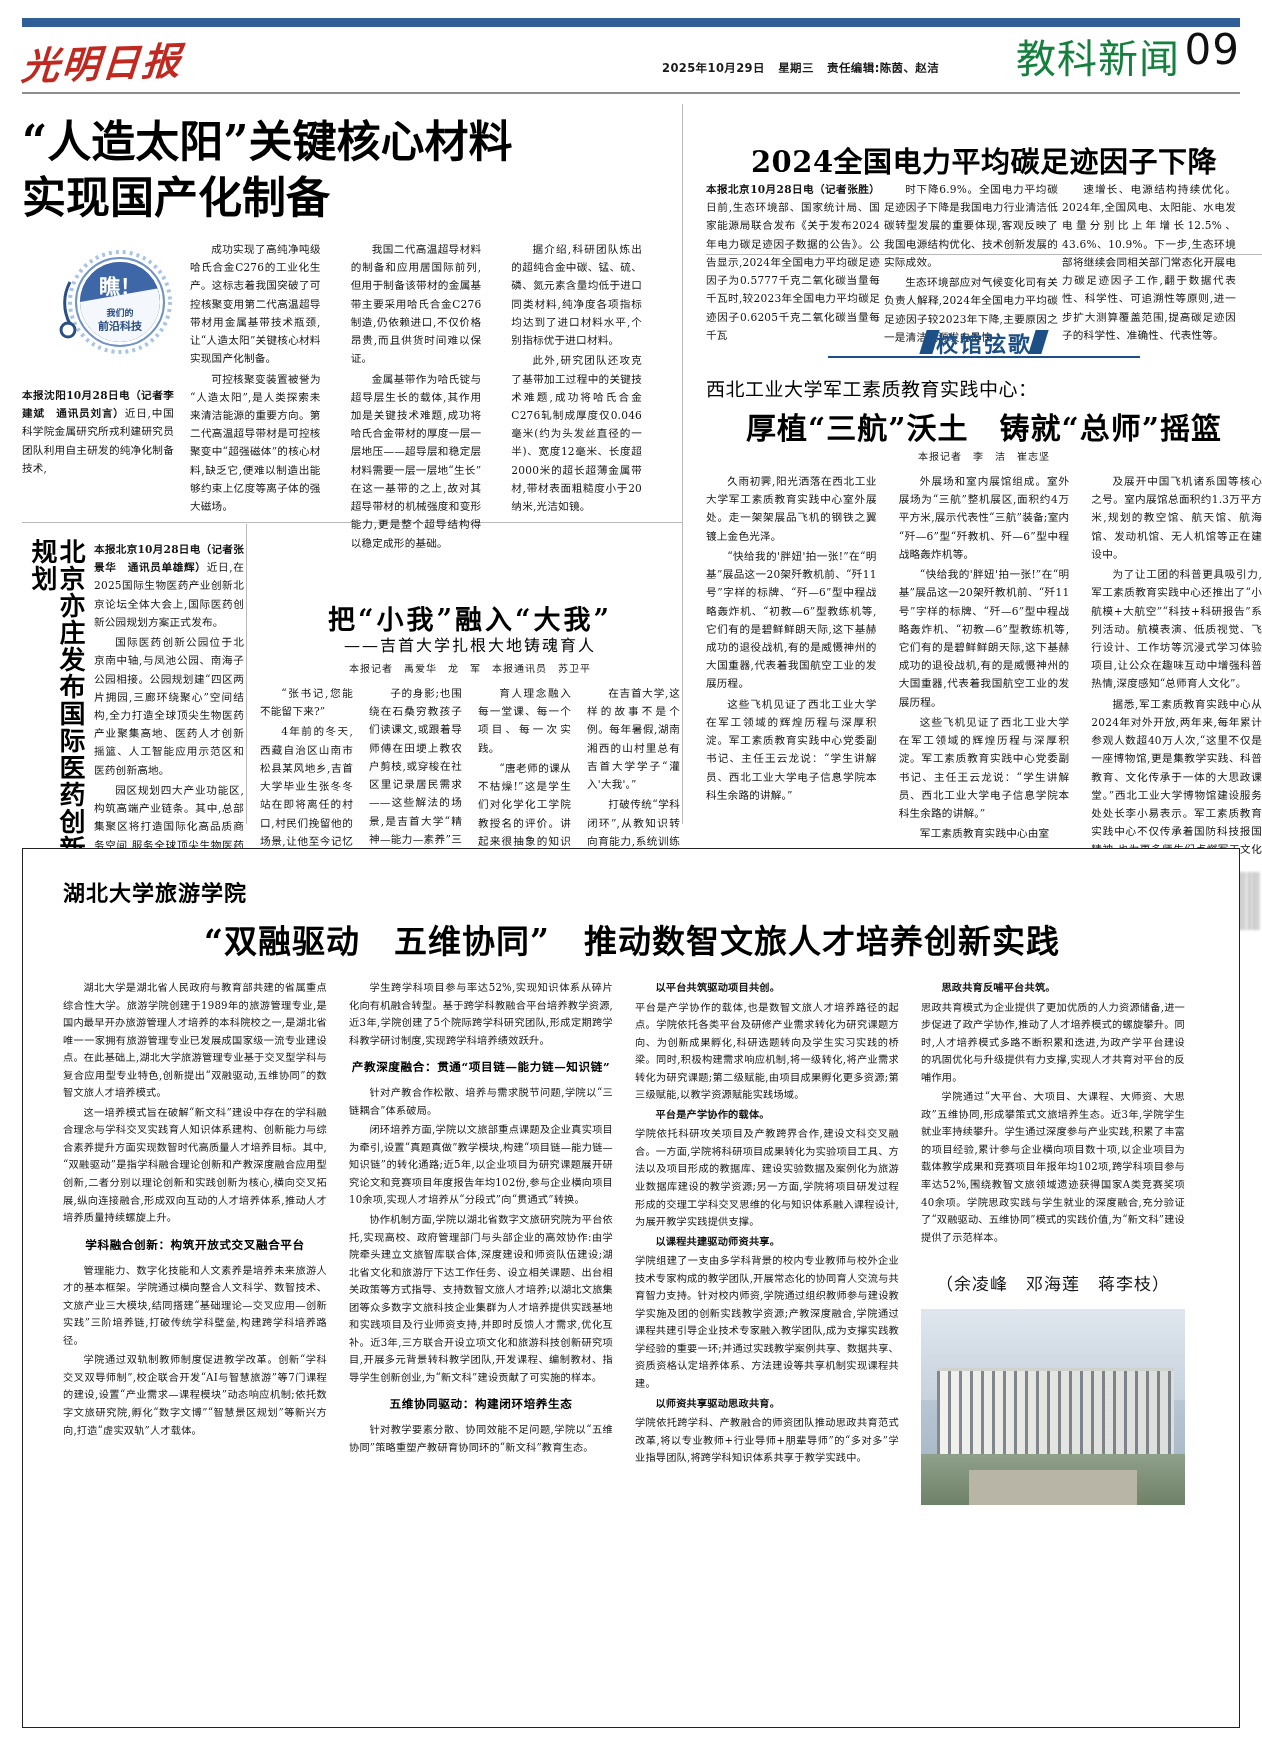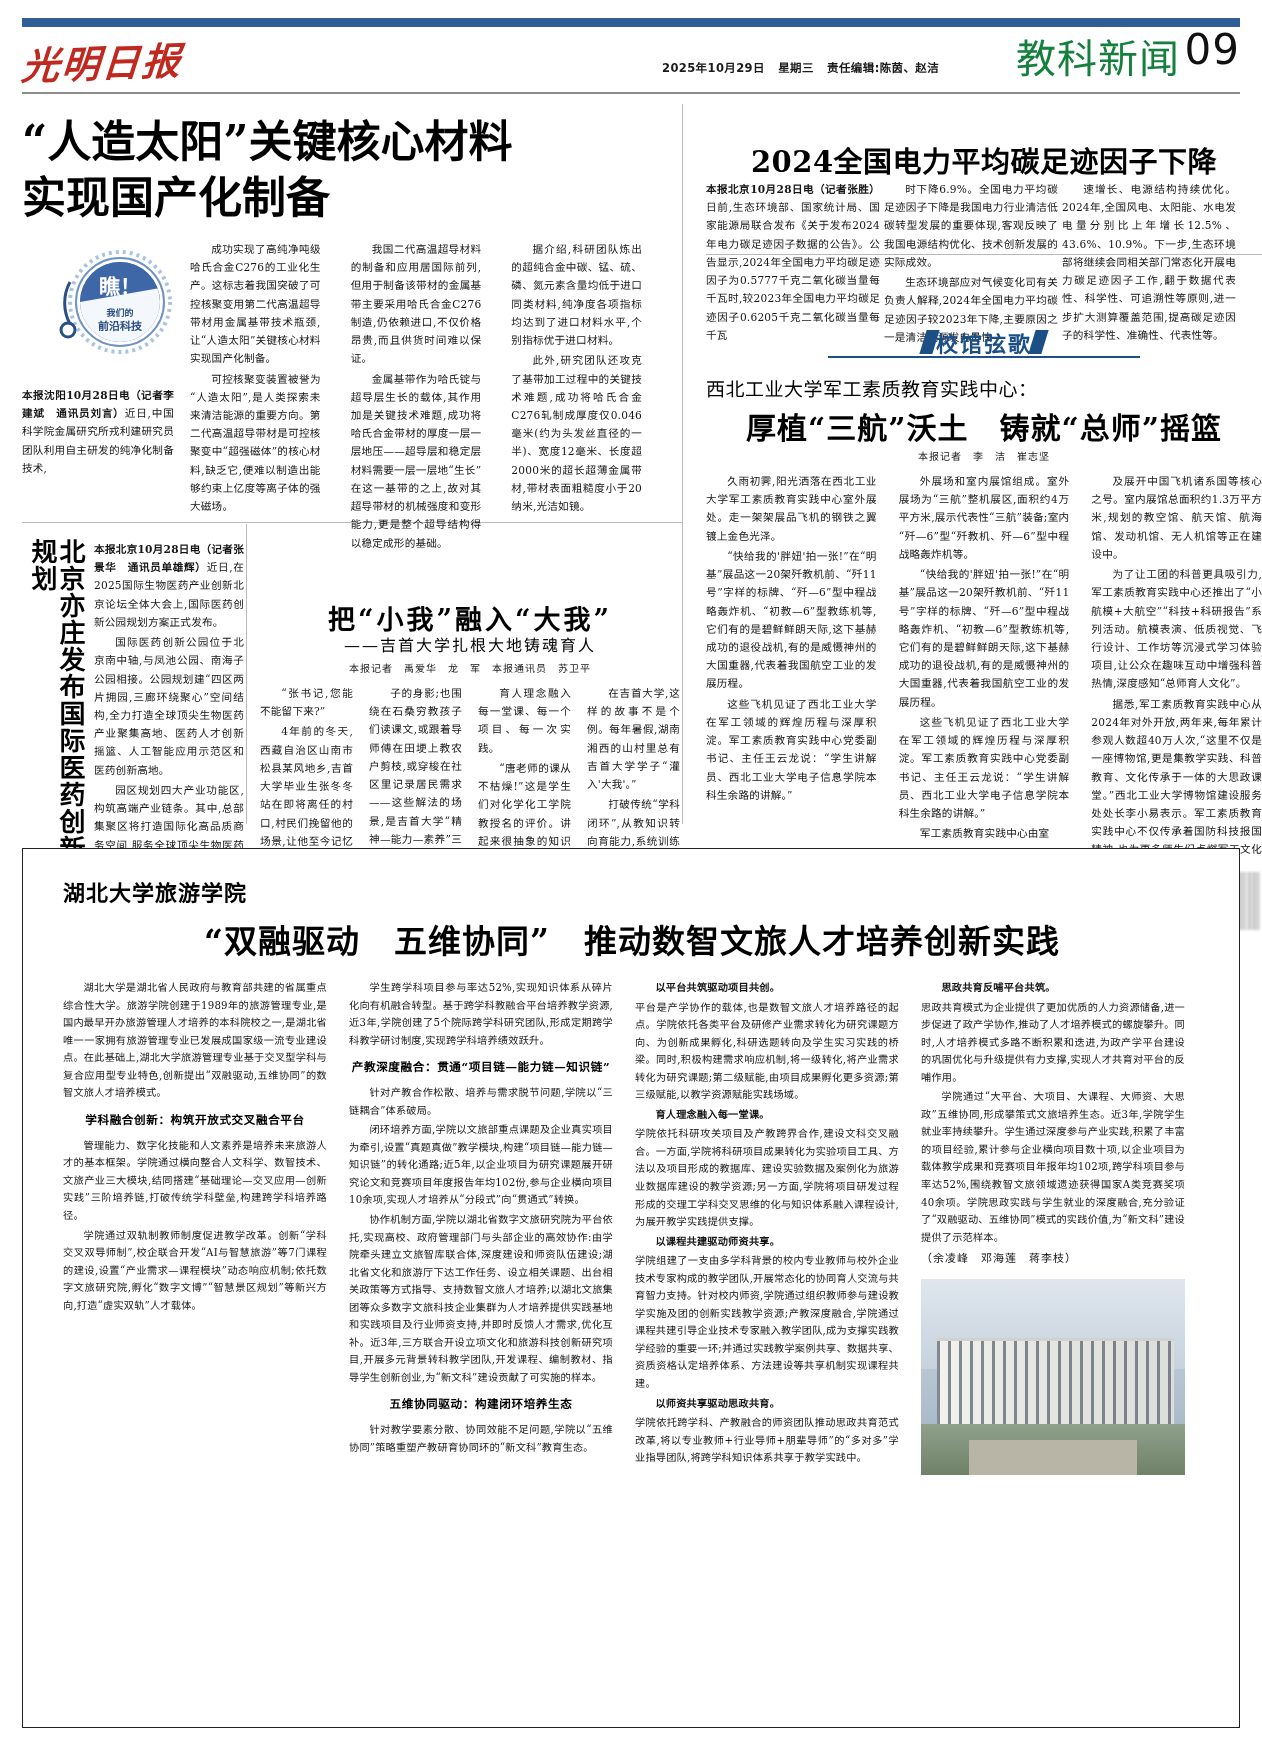--- a/index.html
+++ b/index.html
@@ -379,24 +379,24 @@
   .subhead {
     text-align: center;
     font-family: "DejaVu Serif", "Liberation Serif", serif;
     font-weight: bold;
     font-size: 11.6px;
     letter-spacing: 0.6px;
     margin: 9px 0 6px 0;
     color: #000;
   }
   .signature {
-    text-align: left;
-    font-family: "DejaVu Serif", "Liberation Serif", serif;
-    font-size: 11px;
-    margin-top: 4px;
+    text-align: center;
+    font-family: "DejaVu Serif", "Liberation Serif", serif;
+    font-size: 17px;
+    margin-top: 24px;
     letter-spacing: 1px;
   }
 
   .ad-photo {
     margin-top: 10px;
     width: 264px;
     height: 196px;
     position: relative;
     overflow: hidden;
     background: linear-gradient(#cfd8e2 0%, #b9c6d4 45%, #9fb0c0 100%);
@@ -592,39 +592,40 @@
   </div>
 
   <div class="adbox">
     <div class="ad-kicker">湖北大学旅游学院</div>
     <div class="ad-hl">“双融驱动　五维协同”　推动数智文旅人才培养创新实践</div>
 
     <div class="ad-cols">
 
       <div class="acol txt">
         <p>湖北大学是湖北省人民政府与教育部共建的省属重点综合性大学。旅游学院创建于1989年的旅游管理专业,是国内最早开办旅游管理人才培养的本科院校之一,是湖北省唯一一家拥有旅游管理专业已发展成国家级一流专业建设点。在此基础上,湖北大学旅游管理专业基于交叉型学科与复合应用型专业特色,创新提出“双融驱动,五维协同”的数智文旅人才培养模式。</p>
+        <p>这一培养模式旨在破解“新文科”建设中存在的学科融合理念与学科交叉实践育人知识体系建构、创新能力与综合素养提升方面实现数智时代高质量人才培养目标。其中,“双融驱动”是指学科融合理论创新和产教深度融合应用型创新,二者分别以理论创新和实践创新为核心,横向交叉拓展,纵向连接融合,形成双向互动的人才培养体系,推动人才培养质量持续螺旋上升。</p>
         <div class="subhead">学科融合创新：构筑开放式交叉融合平台</div>
         <p>管理能力、数字化技能和人文素养是培养未来旅游人才的基本框架。学院通过横向整合人文科学、数智技术、文旅产业三大模块,结同搭建“基础理论—交叉应用—创新实践”三阶培养链,打破传统学科壁垒,构建跨学科培养路径。</p>
         <p>学院通过双轨制教师制度促进教学改革。创新“学科交叉双导师制”,校企联合开发“AI与智慧旅游”等7门课程的建设,设置“产业需求—课程模块”动态响应机制;依托数字文旅研究院,孵化“数字文博”“智慧景区规划”等新兴方向,打造“虚实双轨”人才载体。</p>
       </div>
 
       <div class="acol txt">
         <p>学生跨学科项目参与率达52%,实现知识体系从碎片化向有机融合转型。基于跨学科教融合平台培养教学资源,近3年,学院创建了5个院际跨学科研究团队,形成定期跨学科教学研讨制度,实现跨学科培养绩效跃升。</p>
         <div class="subhead">产教深度融合：贯通“项目链—能力链—知识链”</div>
         <p>针对产教合作松散、培养与需求脱节问题,学院以“三链耦合”体系破局。</p>
         <p>闭环培养方面,学院以文旅部重点课题及企业真实项目为牵引,设置“真题真做”教学模块,构建“项目链—能力链—知识链”的转化通路;近5年,以企业项目为研究课题展开研究论文和竞赛项目年度报告年均102份,参与企业横向项目10余项,实现人才培养从“分段式”向“贯通式”转换。</p>
         <p>协作机制方面,学院以湖北省数字文旅研究院为平台依托,实现高校、政府管理部门与头部企业的高效协作:由学院牵头建立文旅智库联合体,深度建设和师资队伍建设;湖北省文化和旅游厅下达工作任务、设立相关课题、出台相关政策等方式指导、支持数智文旅人才培养;以湖北文旅集团等众多数字文旅科技企业集群为人才培养提供实践基地和实践项目及行业师资支持,并即时反馈人才需求,优化互补。近3年,三方联合开设立项文化和旅游科技创新研究项目,开展多元背景转科教学团队,开发课程、编制教材、指导学生创新创业,为“新文科”建设贡献了可实施的样本。</p>
         <div class="subhead">五维协同驱动：构建闭环培养生态</div>
         <p>针对教学要素分散、协同效能不足问题,学院以“五维协同”策略重塑产教研育协同环的“新文科”教育生态。</p>
       </div>
 
       <div class="acol txt">
         <p><b>以平台共筑驱动项目共创。</b></p>
         <p class="noind">平台是产学协作的载体,也是数智文旅人才培养路径的起点。学院依托各类平台及研修产业需求转化为研究课题方向、为创新成果孵化,科研选题转向及学生实习实践的桥梁。同时,积极构建需求响应机制,将一级转化,将产业需求转化为研究课题;第二级赋能,由项目成果孵化更多资源;第三级赋能,以教学资源赋能实践场域。</p>
-        <p><b>育人理念融入每一堂课。</b></p>
+        <p><b>平台是产学协作的载体。</b></p>
         <p class="noind">学院依托科研攻关项目及产教跨界合作,建设文科交叉融合。一方面,学院将科研项目成果转化为实验项目工具、方法以及项目形成的教据库、建设实验数据及案例化为旅游业数据库建设的教学资源;另一方面,学院将项目研发过程形成的交理工学科交叉思维的化与知识体系融入课程设计,为展开教学实践提供支撑。</p>
         <p><b>以课程共建驱动师资共享。</b></p>
         <p class="noind">学院组建了一支由多学科背景的校内专业教师与校外企业技术专家构成的教学团队,开展常态化的协同育人交流与共育智力支持。针对校内师资,学院通过组织教师参与建设教学实施及团的创新实践教学资源;产教深度融合,学院通过课程共建引导企业技术专家融入教学团队,成为支撑实践教学经验的重要一环;并通过实践教学案例共享、数据共享、资质资格认定培养体系、方法建设等共享机制实现课程共建。</p>
         <p><b>以师资共享驱动思政共育。</b></p>
         <p class="noind">学院依托跨学科、产教融合的师资团队推动思政共育范式改革,将以专业教师+行业导师+朋辈导师”的“多对多”学业指导团队,将跨学科知识体系共享于教学实践中。</p>
       </div>
 
       <div class="acol txt">
         <p><b>思政共育反哺平台共筑。</b></p>
         <p class="noind">思政共育模式为企业提供了更加优质的人力资源储备,进一步促进了政产学协作,推动了人才培养模式的螺旋攀升。同时,人才培养模式多路不断积累和迭进,为政产学平台建设的巩固优化与升级提供有力支撑,实现人才共育对平台的反哺作用。</p>

